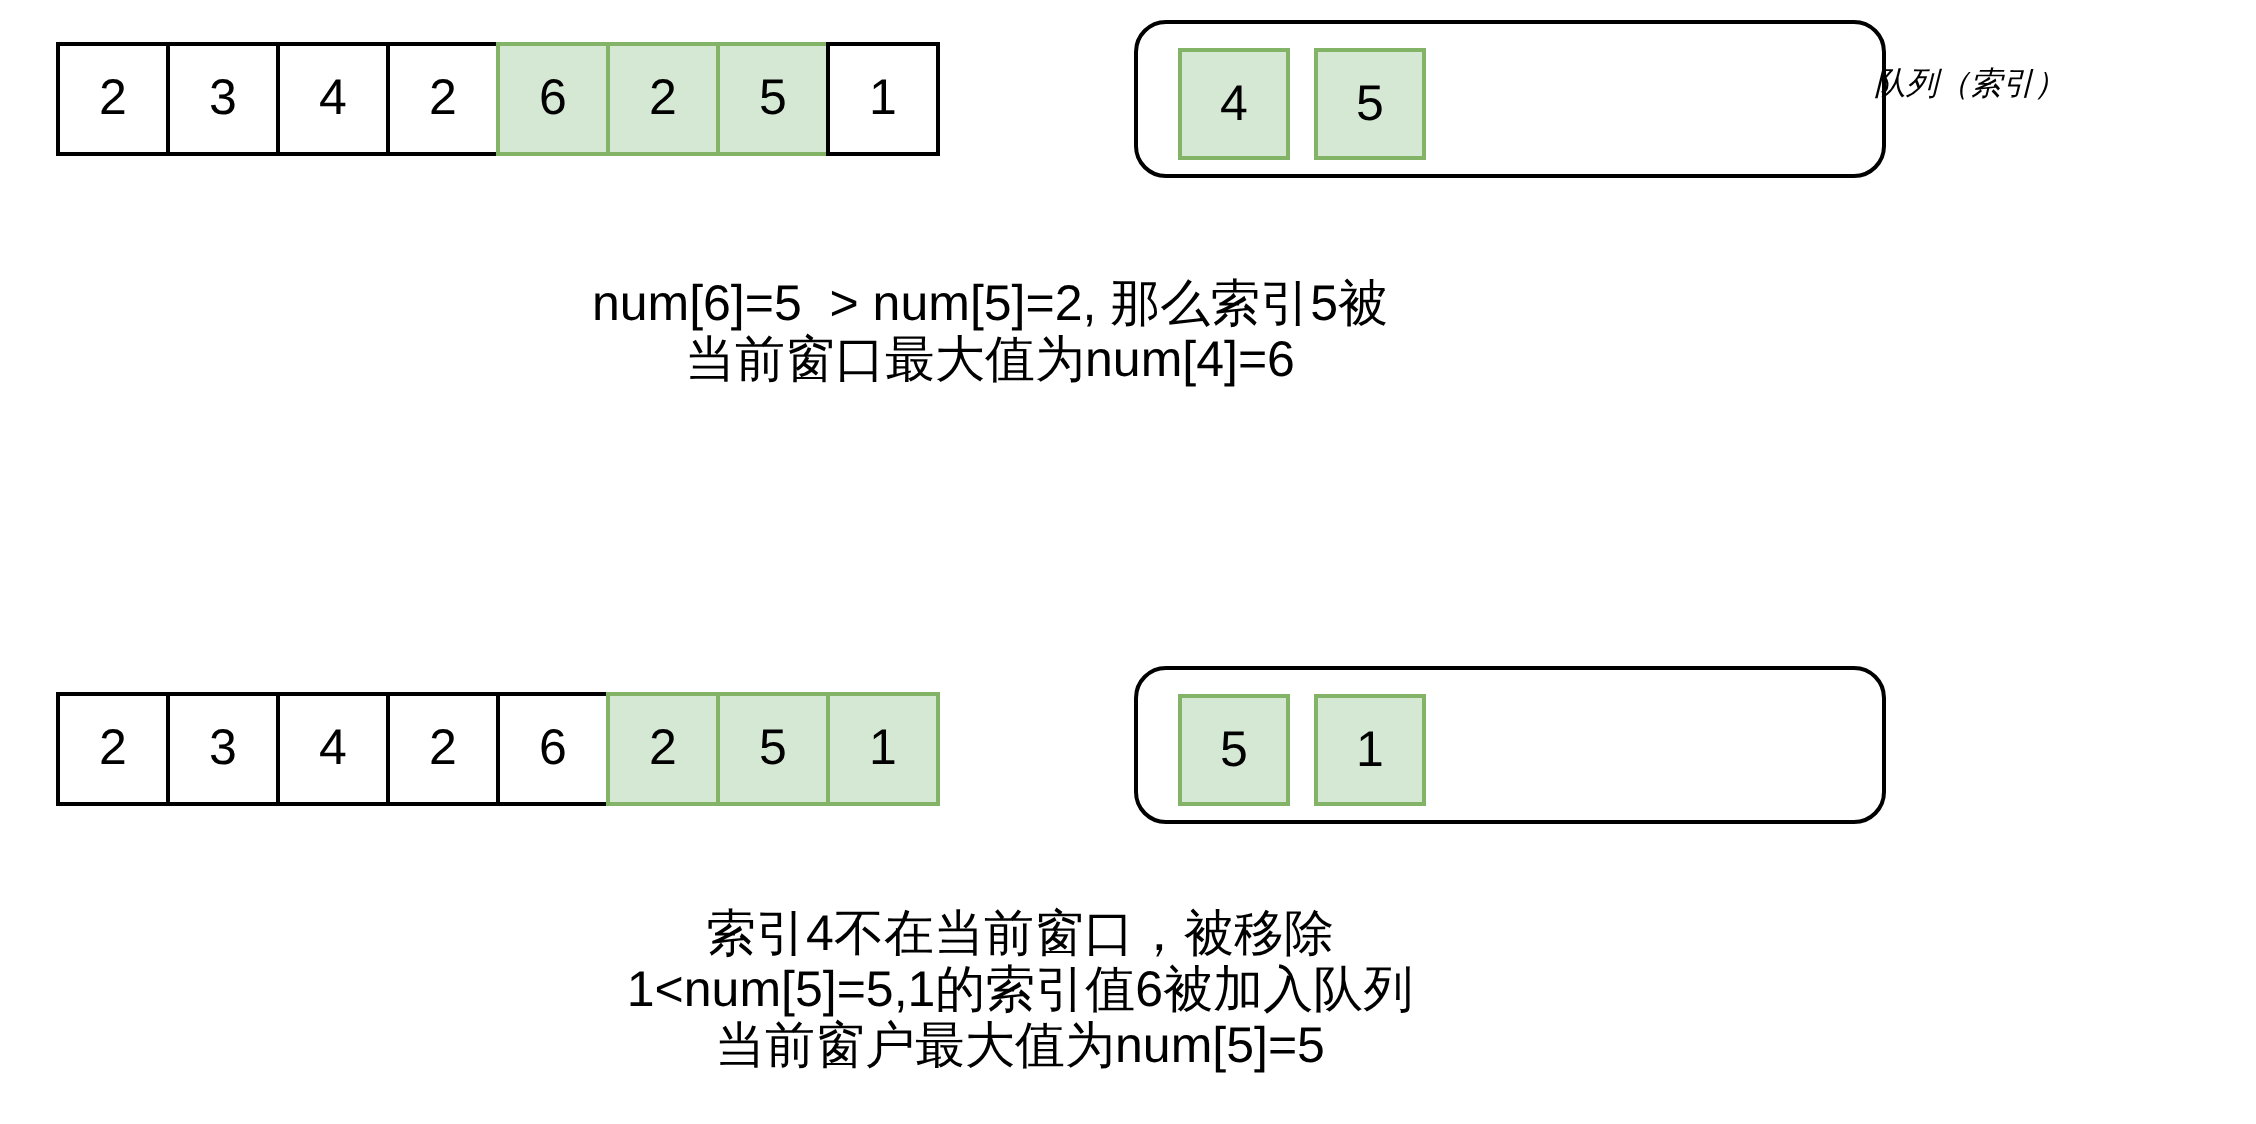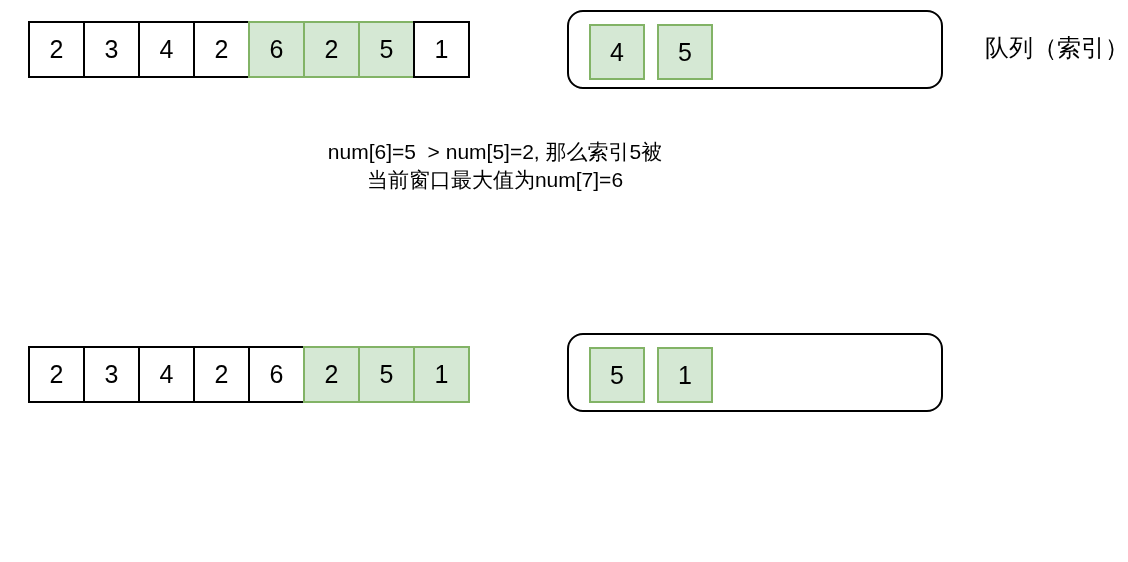--- a/index.html
+++ b/index.html
@@ -22,22 +22,22 @@
     border:2.5px solid #000; border-radius:16px; background:#fff;
   }
   .qcell {
     position:absolute; width:56px; height:56px; box-sizing:border-box;
     border:2px solid #82b366; background:#d5e8d4;
     display:flex; align-items:center; justify-content:center;
     font-size:25px;
   }
   .qcell.q1 { left:20px; top:12px; }
   .qcell.q2 { left:88px; top:12px; }
-  .queue-label { position:absolute; left:985px; top:32px; font-size:24px; white-space:nowrap; }
-  .caption { position:absolute; width:520px; text-align:center; font-size:21px; line-height:28px; }
+  .queue-label { position:absolute; left:937px; top:32px; font-size:16px; white-space:nowrap;font-style:italic; }
+  .caption { position:absolute; width:520px; text-align:center; font-size:25px; line-height:28px; }
   .caption div { white-space:pre; }
 
   #array1   { left:28px;  top:21px;  }
   #queue1   { left:567px; top:10px;  }
   #caption1 { left:235px; top:138px; }
   #array2   { left:28px;  top:346px; }
   #queue2   { left:567px; top:333px; }
   #caption2 { left:250px; top:453px; }
 </style>
 </head>
@@ -58,33 +58,38 @@
 
   <div class="queue" id="queue1">
     <div class="qcell q1">4</div>
     <div class="qcell q2">5</div>
   </div>
 
   <div class="queue-label">队列（索引）</div>
 
   <div class="caption" id="caption1">
     <div>num[6]=5  &gt; num[5]=2, 那么索引5被</div>
-    <div>当前窗口最大值为num[7]=6</div>
+    <div>当前窗口最大值为num[4]=6</div>
   </div>
 
   <div class="array" id="array2">
     <div class="cell">2</div>
     <div class="cell">3</div>
     <div class="cell">4</div>
     <div class="cell">2</div>
     <div class="cell">6</div>
     <div class="cell green">2</div>
     <div class="cell green">5</div>
     <div class="cell green">1</div>
   </div>
 
   <div class="queue" id="queue2">
     <div class="qcell q1">5</div>
     <div class="qcell q2">1</div>
   </div>
 
+  <div class="caption" id="caption2">
+    <div>索引4不在当前窗口，被移除</div>
+    <div>1&lt;num[5]=5,1的索引值6被加入队列</div>
+    <div>当前窗户最大值为num[5]=5</div>
+  </div>
 
 </div>
 
 </body></html>

